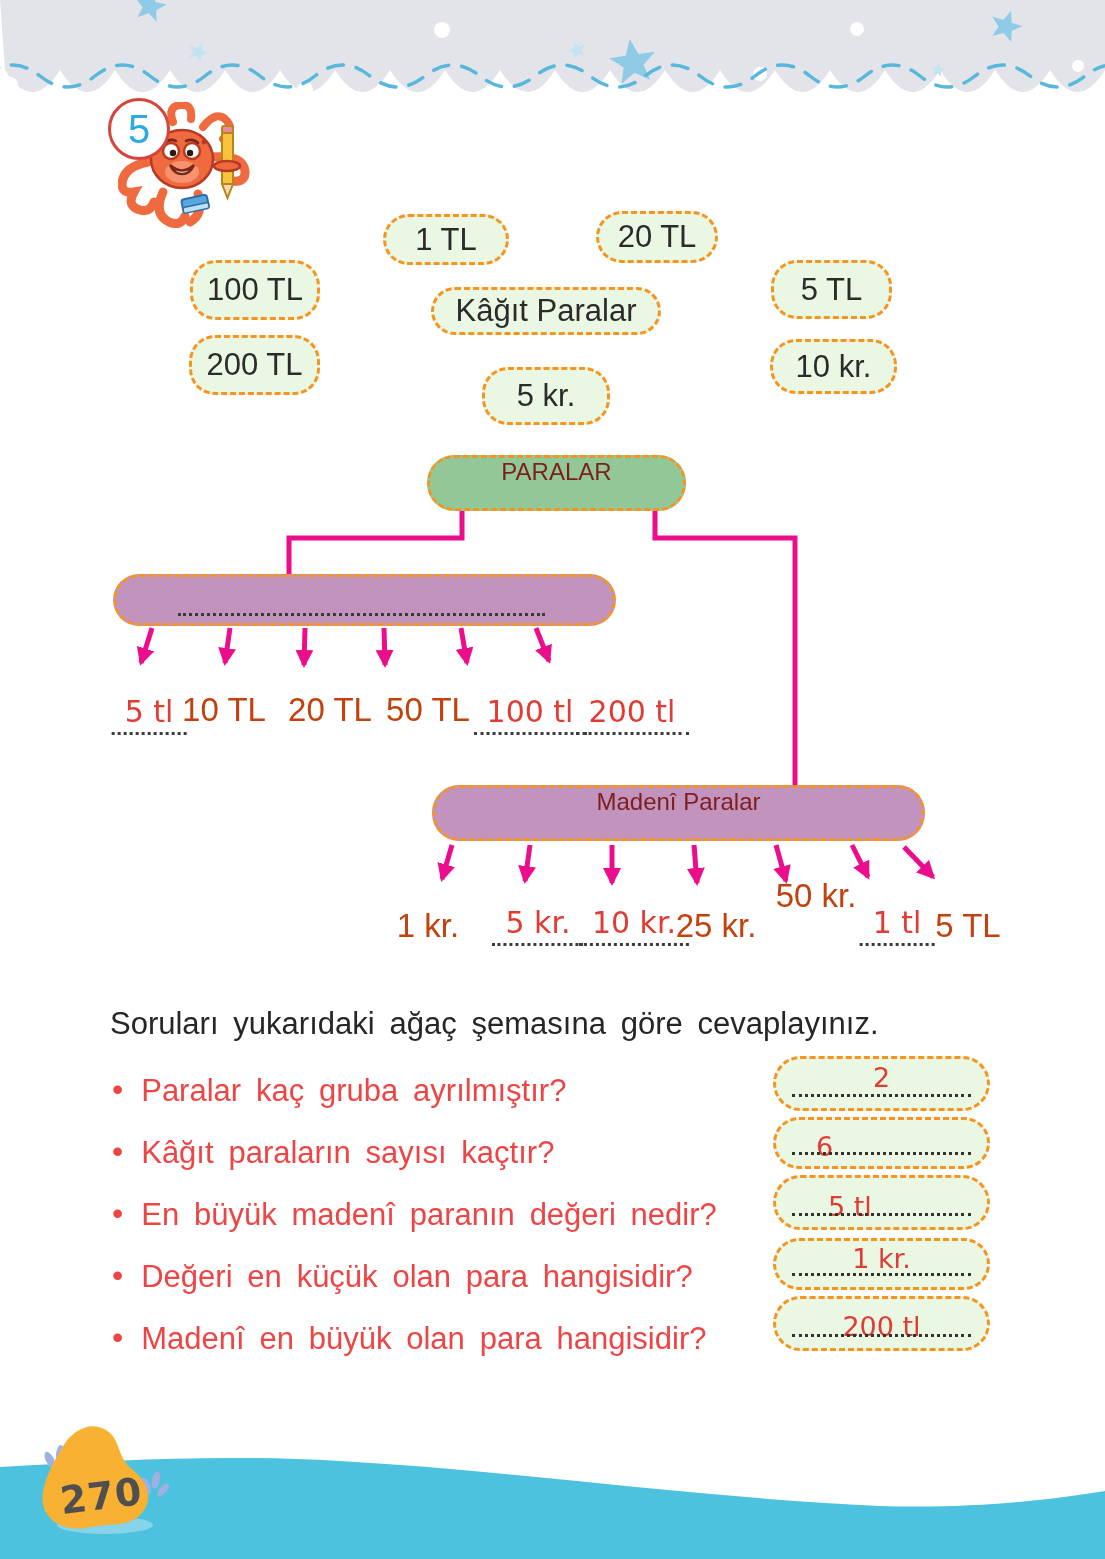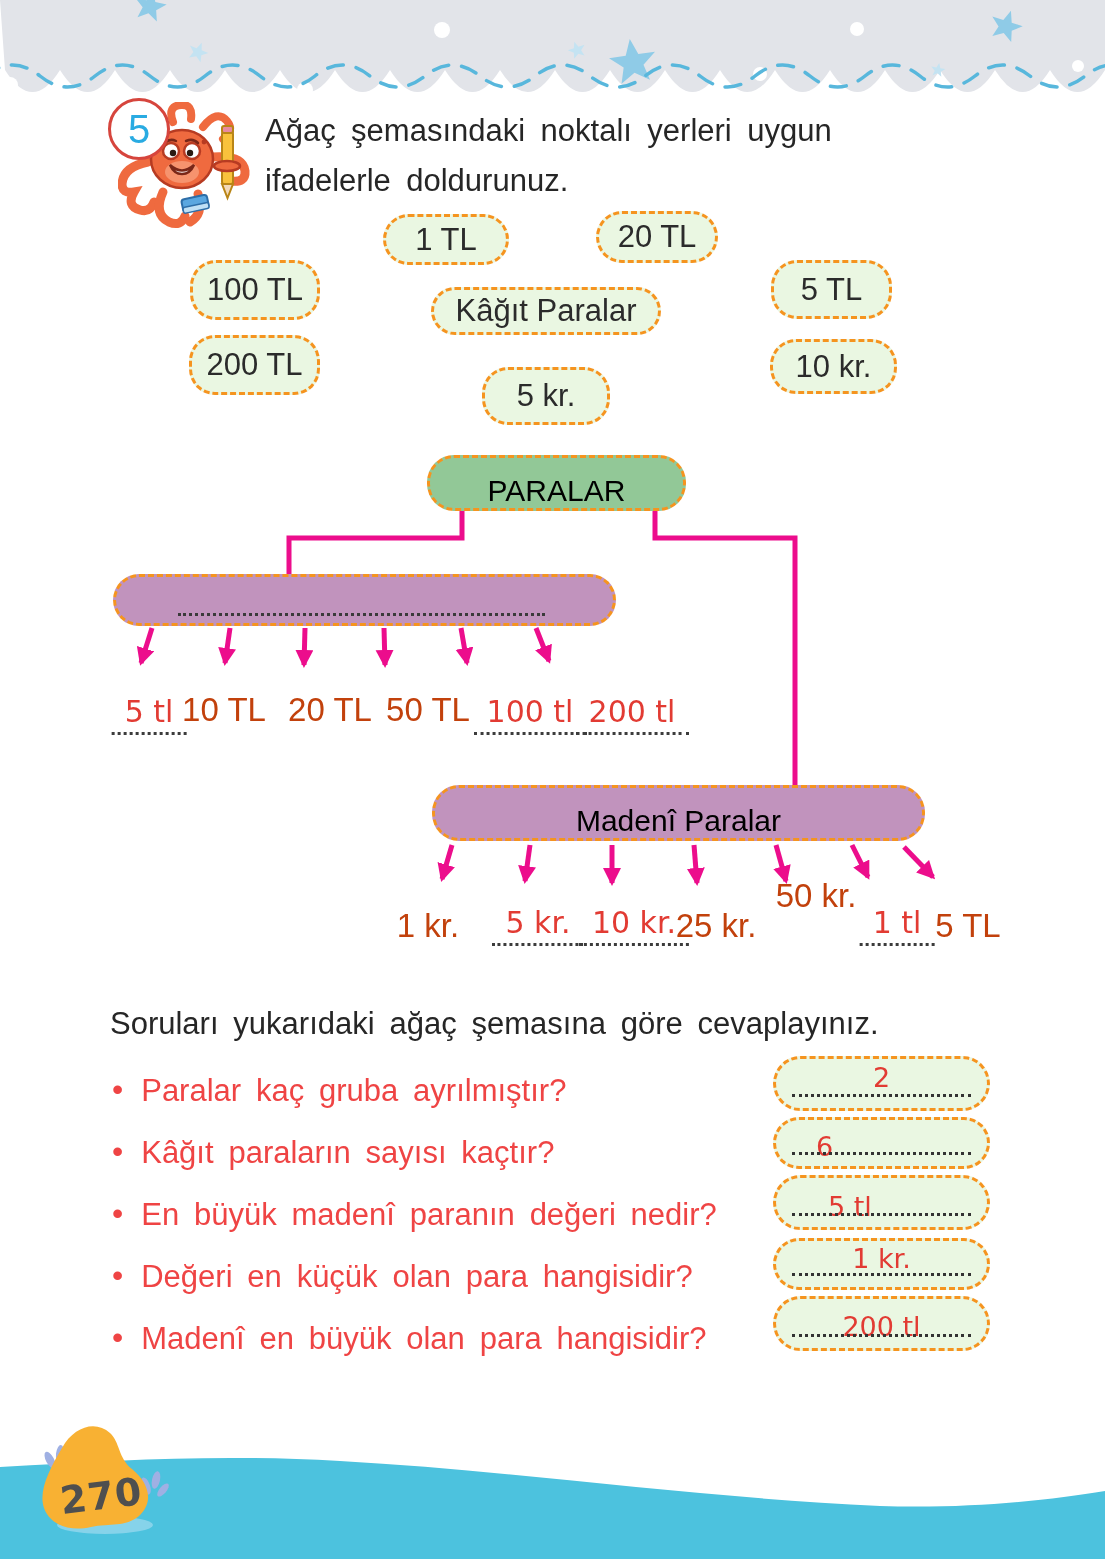--- a/index.html
+++ b/index.html
@@ -31,22 +31,22 @@
   .pill {
     position:absolute; background:#eaf7e2; border:3px dashed #f5941f;
     border-radius:26px; display:flex; align-items:center; justify-content:center;
     font-size:31px; color:#2b2b2b; box-sizing:border-box;
   }
 
   
   .tree-svg { left:0; top:0; width:1105px; height:1559px; z-index:1; pointer-events:none; }
   .node {
     position:absolute; border:3px dashed #f5941f; border-radius:27px;
-    display:flex; align-items:flex-end; justify-content:center;
-    font-size:30px; color:#000000; box-sizing:border-box; z-index:2;
+    display:flex; align-items:flex-start; justify-content:center;
+    font-size:24px; color:#7f1d1d; box-sizing:border-box; z-index:2;
   }
   .node.root   { background:#92c897; }
   .node.branch { background:#c193bd; }
   .blank-line {
     position:absolute; left:62px; right:68px; bottom:7px; height:0;
     border-bottom:3px dotted #3a3a3a;
   }
   .leaf { position:absolute; transform:translateX(-50%); text-align:center; z-index:2; }
   .leaf .lt { display:block; white-space:nowrap; }
   .leaf.print .lt { font-size:33px; color:#c2410c; }
@@ -136,24 +136,20 @@
       <path d="M104,82 h11 l-5.5,14 Z" fill="#f3d9b9" stroke="#b98516" stroke-width="2"></path>
       <rect x="104" y="24" width="11" height="7" rx="2" fill="#e88aa0" stroke="#b98516" stroke-width="2"></rect>
       <ellipse cx="109" cy="64" rx="13" ry="5" fill="#ef6a3f" stroke="#b73b22" stroke-width="2.5"></ellipse>
     </g>
     <g>
       <rect x="64" y="95" width="26" height="13" rx="3" fill="#5aa7e0" stroke="#2d6ea8" stroke-width="2" transform="rotate(-12 77 101)"></rect>
       <rect x="64" y="103" width="26" height="6" rx="2" fill="#bfe0f5" stroke="#2d6ea8" stroke-width="1.5" transform="rotate(-12 77 101)"></rect>
     </g>
   </svg>
 
-  <div class="abs instruction">
-    <div>Ağaç şemasındaki noktalı yerleri uygun</div>
-    <div>ifadelerle doldurunuz.</div>
-  </div>
 
   <div class="pill" style="left:383px; top:214px; width:126px; height:51px;">
       <span>1 TL</span>
     </div>
   <div class="pill" style="left:596px; top:211px; width:122px; height:52px;">
       <span>20 TL</span>
     </div>
   <div class="pill" style="left:190px; top:260px; width:130px; height:60px;">
       <span>100 TL</span>
     </div>

